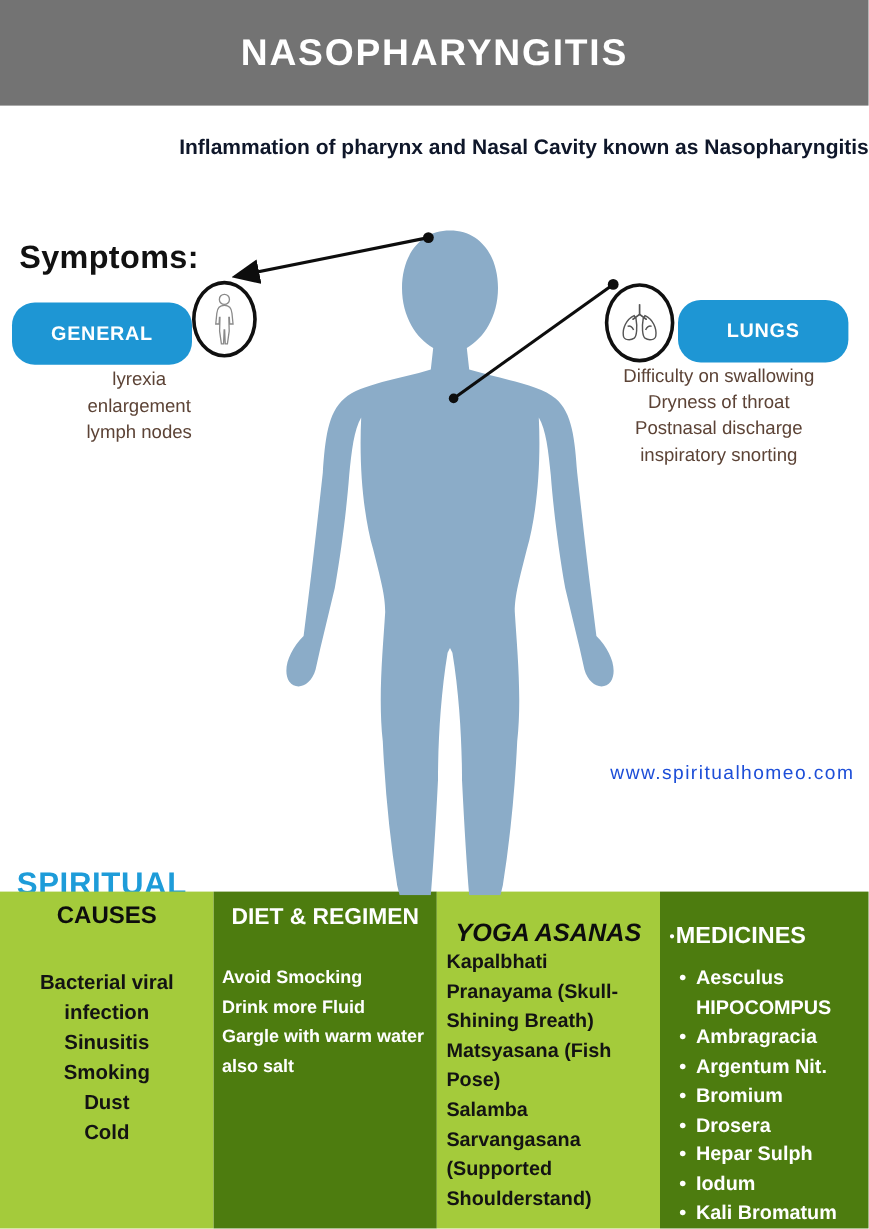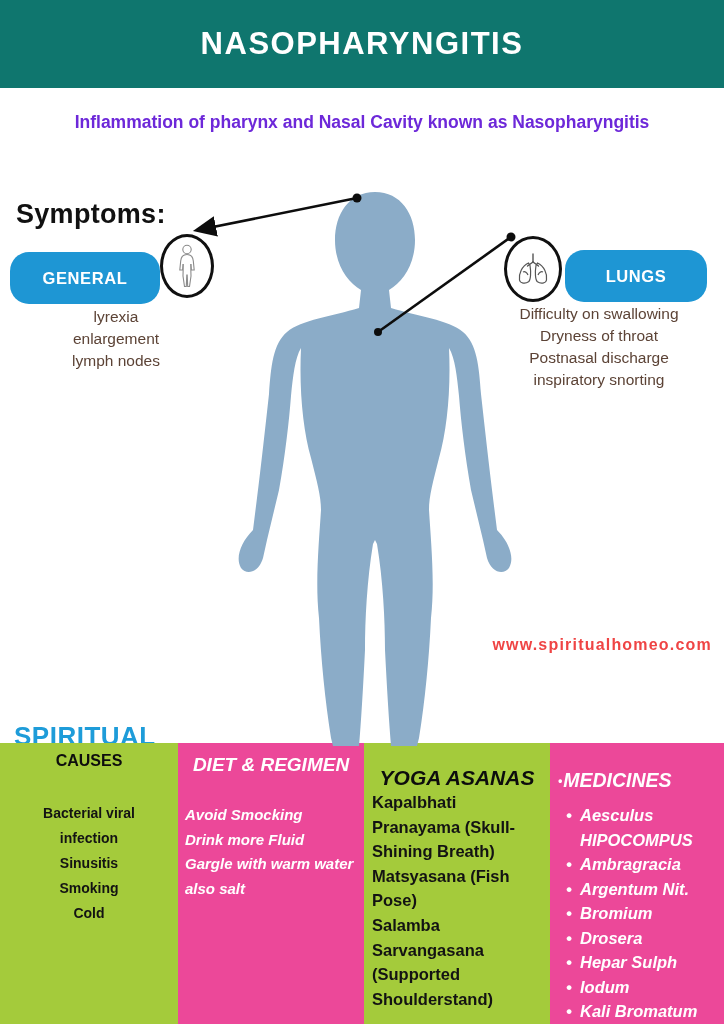--- a/index.html
+++ b/index.html
@@ -3,28 +3,28 @@
 <meta charset="utf-8">
 <style>
   html,body { margin:0; padding:0; background:#ffffff; }
   .poster {
     position:relative; width:724px; height:1024px; overflow:hidden;
     background:#ffffff; font-family:"Liberation Sans", sans-serif;
   }
   
   .banner {
     position:absolute; left:0; top:0; width:724px; height:88px;
-    background:#0f766e; display:flex; align-items:center; justify-content:center;
+    background:#737373; display:flex; align-items:center; justify-content:center;
   }
   .banner-title {
     color:#ffffff; font-size:31px; font-weight:800; letter-spacing:1.5px; margin:0;
   }
   .subtitle {
-    position:absolute; left:0; top:112px; width:724px; text-align:center;
-    color:#6d28d9; font-weight:700; font-size:17.5px; margin:0;
+    position:absolute; left:0; top:112px; width:724px; text-align:right;
+    color:#0f172a; font-weight:700; font-size:17.5px; margin:0;
   }
   
   .symptoms-heading {
     position:absolute; left:16px; top:199px; margin:0;
     font-size:27px; font-weight:800; color:#111111; letter-spacing:0.3px;
   }
   
   .pill {
     position:absolute; height:52px; background:#1E96D4; border-radius:19px;
     color:#ffffff; font-weight:700; font-size:16.5px; letter-spacing:0.6px;
@@ -45,42 +45,42 @@
     line-height:22px; text-align:center; z-index:2;
   }
   .sym-left  { left:28px;  top:306px; width:176px; }
   .sym-right { left:490px; top:303px; width:218px; }
   
   .body-svg   { position:absolute; left:235px; top:190px; z-index:1; }
   .arrows-svg { position:absolute; left:0; top:0; z-index:2; pointer-events:none; }
   
   .watermark {
     position:absolute; left:468px; top:636px; width:244px; text-align:right;
-    color:#ef4444; font-weight:700; font-size:16px; letter-spacing:1.2px;
+    color:#1d4ed8; font-weight:400; font-size:16px; letter-spacing:1.2px;
   }
   .logo { position:absolute; left:14px; top:678px; line-height:1; }
   .logo-line1 { color:#1E9CD9; font-size:26px;   font-weight:800; letter-spacing:0.5px;margin-top:45px; }
   .logo-line2 { color:#A4CB3B; font-size:20.5px; font-weight:800; letter-spacing:0.5px; margin-top:3px; }
   
   .cols { position:absolute; left:0; top:743px; width:724px; height:281px; display:flex; }
   .col  { height:281px; box-sizing:border-box; overflow:hidden; }
   .col-green { background:#A4CB3B; color:#131313; }
-  .col-blue  { background:#ec4899; color:#ffffff;font-style:italic; }
+  .col-blue  { background:#4d7c0f; color:#ffffff; }
   .col-1 { width:178px; }
   .col-2 { width:186px; }
   .col-3 { width:186px; }
   .col-4 { width:174px; }
   .col h3 { margin:0; font-weight:800; }
-  .col-1 h3 { font-size:16px;   text-align:center; padding-top:9px;  color:#0d0d0d; }
+  .col-1 h3 { font-size:20px;   text-align:center; padding-top:9px;  color:#0d0d0d; }
   .col-2 h3 { font-size:19px;   text-align:center; padding-top:11px; color:#ffffff; }
   .col-3 h3 { font-size:21px;   text-align:center; padding-top:23px; color:#0d0d0d;font-style:italic; }
   .col-4 h3 { font-size:19.5px; padding:26px 0 0 8px; color:#ffffff; }
   .hdr-bullet { font-size:12px; vertical-align:2px; margin-right:1px; }
   .col-1 .items { margin-top:31px; padding:0 12px; text-align:center;
-                  font-weight:700; font-size:14px; line-height:25px; }
+                  font-weight:700; font-size:17px; line-height:25px; }
   .col-2 .items { margin-top:27px; padding:0 8px 0 7px;
                   font-weight:700; font-size:15px; line-height:24.5px; }
   .col-3 .items { padding:0 5px 0 8px;
                   font-weight:700; font-size:16.5px; line-height:24.6px; }
   .col-4 .items { list-style:none; margin:11px 0 0 0; padding:0 2px 0 8px;
                   font-weight:700; font-size:16.5px; line-height:24.5px; }
   .col-4 .items li { display:flex; }
   .med-bullet { flex:0 0 22px; text-align:center; }
 </style>
 </head>
@@ -178,20 +178,21 @@
   </div>
 
   <section class="cols">
 
     <div class="col col-1 col-green">
       <h3>CAUSES</h3>
       <div class="items">
         <div>Bacterial viral infection</div>
         <div>Sinusitis</div>
         <div>Smoking</div>
+        <div>Dust</div>
         <div>Cold</div>
       </div>
     </div>
 
     <div class="col col-2 col-blue">
       <h3>DIET &amp; REGIMEN</h3>
       <div class="items">
         <div>Avoid Smocking</div>
         <div>Drink more Fluid</div>
         <div>Gargle with warm water also salt</div>

